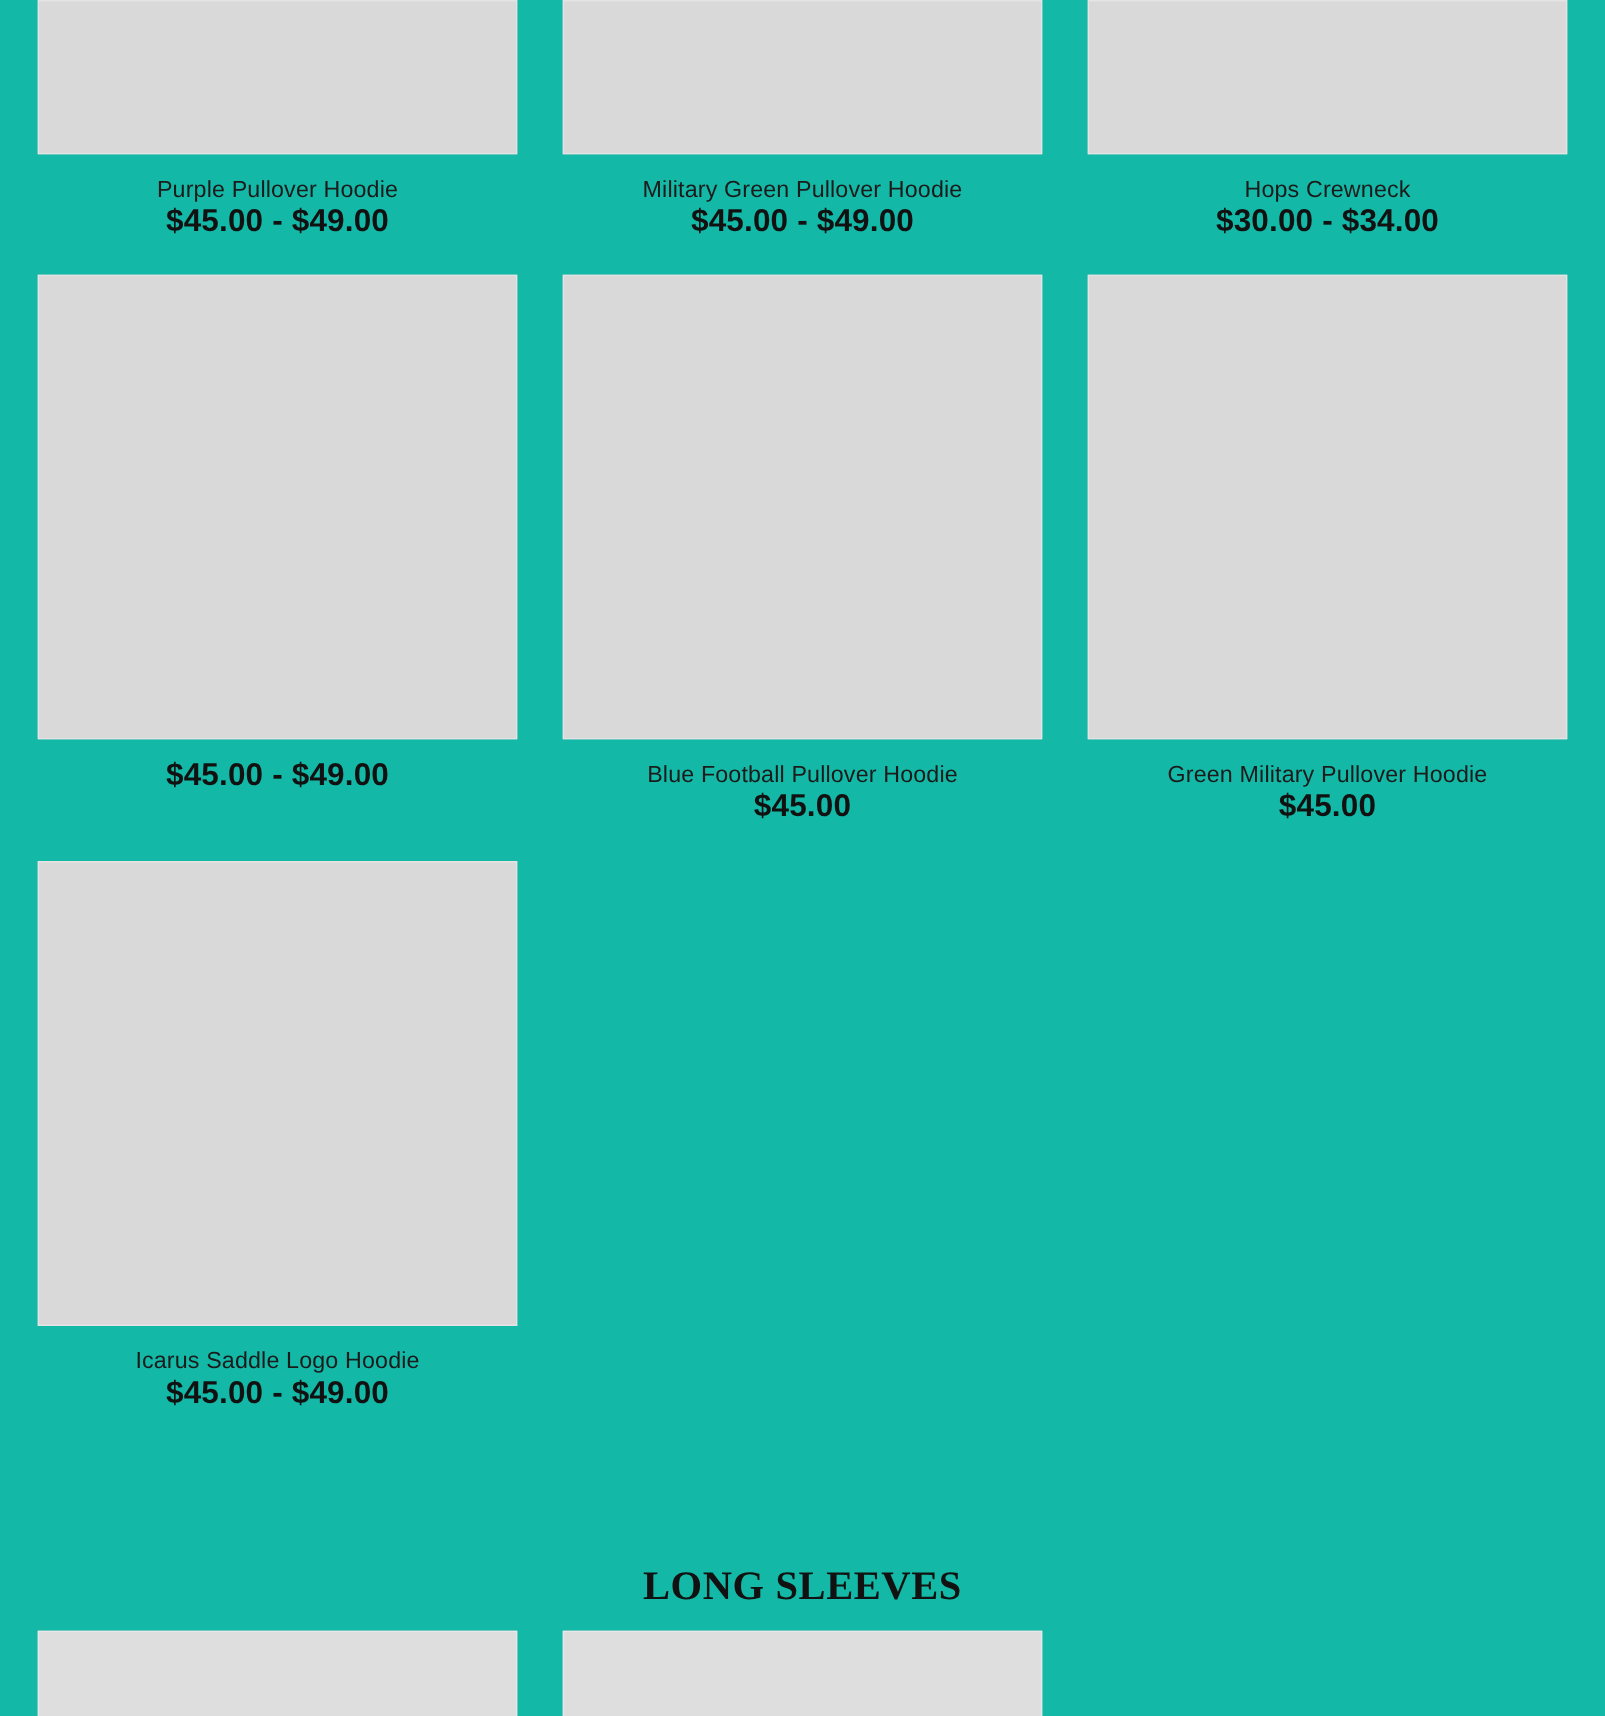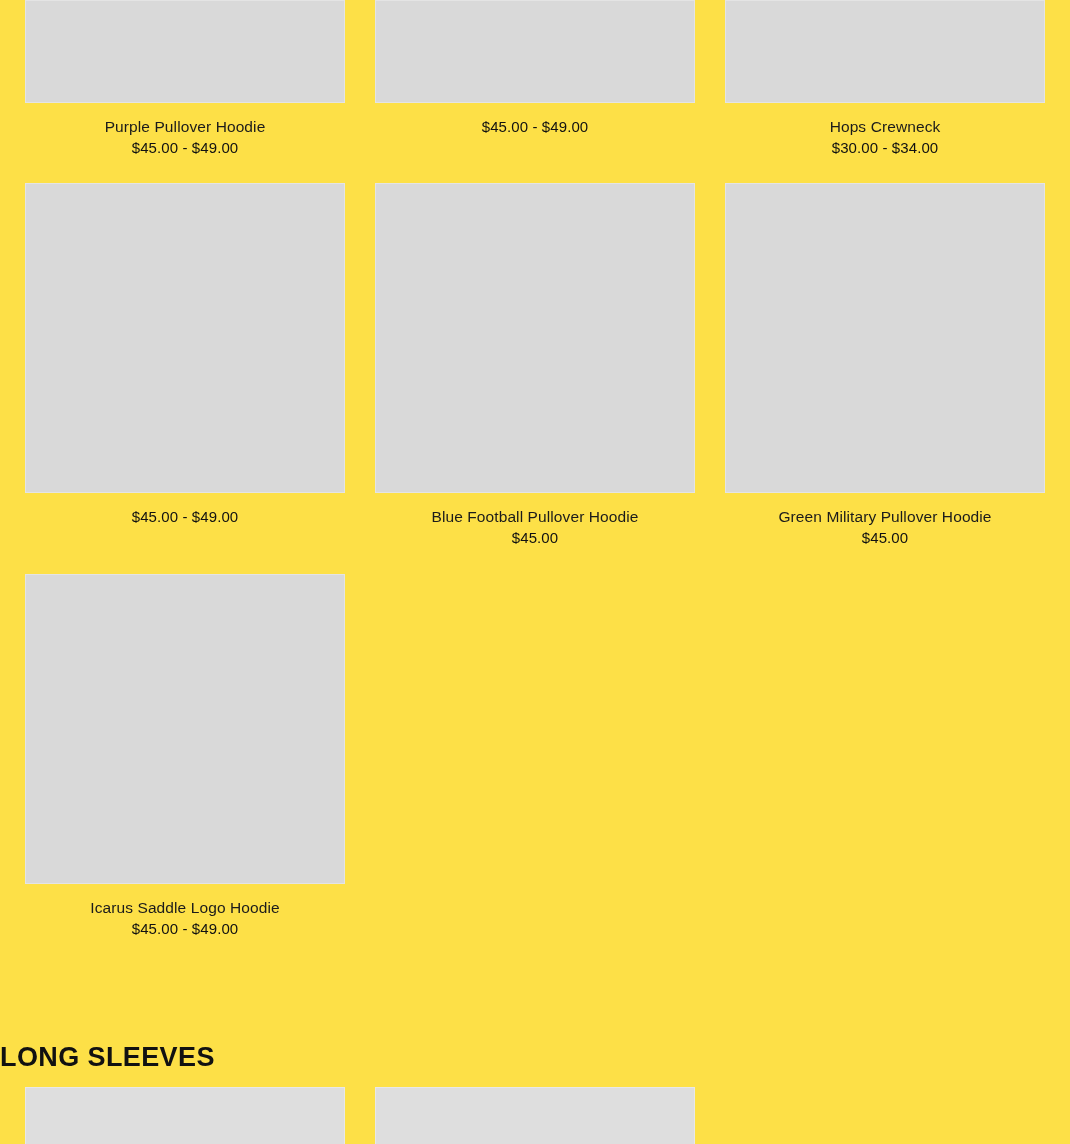--- a/index.html
+++ b/index.html
@@ -14,21 +14,21 @@
     background: #ffffff;
     font-family: "Liberation Sans", sans-serif;
     color: #1a1a1a;
     -webkit-font-smoothing: antialiased;
   }
 
   .page {
     position: relative;
     width: 1070px;
     height: 1144px;
-    background: #fde047;
+    background: #14b8a6;
   }
 
   
   .product-grid {
     position: absolute;
     left: 10px;
     top: 0;
     width: 1050px;
     display: flex;
     flex-wrap: wrap;
@@ -80,39 +80,41 @@
 
   .product-title {
     font-size: 15.5px;
     line-height: 21px;
     font-weight: 400;
     color: #1b1b1b;
     letter-spacing: 0.1px;
   }
 
   .product-price {
-    font-size: 15px;
+    font-size: 21px;
     line-height: 21px;
-    font-weight: 400;
+    font-weight: 700;
     color: #111111;
     letter-spacing: 0.1px;
   }
 
   
   .section-heading {
     position: absolute;
     left: 0;
     top: 1038px;
     width: 1070px;
+    text-align: center;
     font-size: 27px;
     line-height: 38px;
     font-weight: 700;
     letter-spacing: 0.4px;
     color: #111111;
     text-transform: uppercase;
+    font-family: Liberation Serif, serif;
   }
 
   
   .bottom-grid {
     position: absolute;
     left: 10px;
     top: 1087px;
     width: 1050px;
     display: flex;
     flex-wrap: nowrap;
@@ -151,20 +153,21 @@
         <div class="product-title">Purple Pullover Hoodie</div>
         <div class="product-price">$45.00 - $49.00</div>
       </div>
     </div>
 
     <div class="product-card">
       <div class="product-media">
         <div class="media-fill"></div>
       </div>
       <div class="product-info">
+        <div class="product-title">Military Green Pullover Hoodie</div>
         <div class="product-price">$45.00 - $49.00</div>
       </div>
     </div>
 
     <div class="product-card">
       <div class="product-media">
         <div class="media-fill"></div>
       </div>
       <div class="product-info">
         <div class="product-title">Hops Crewneck</div>

